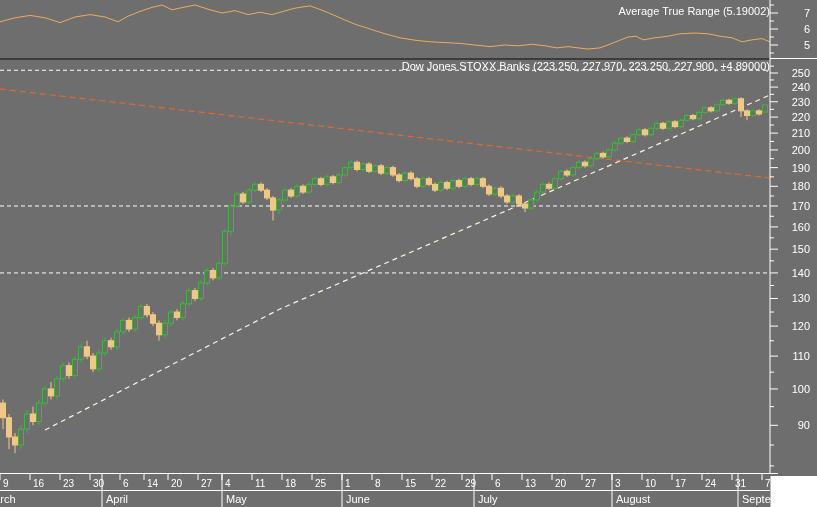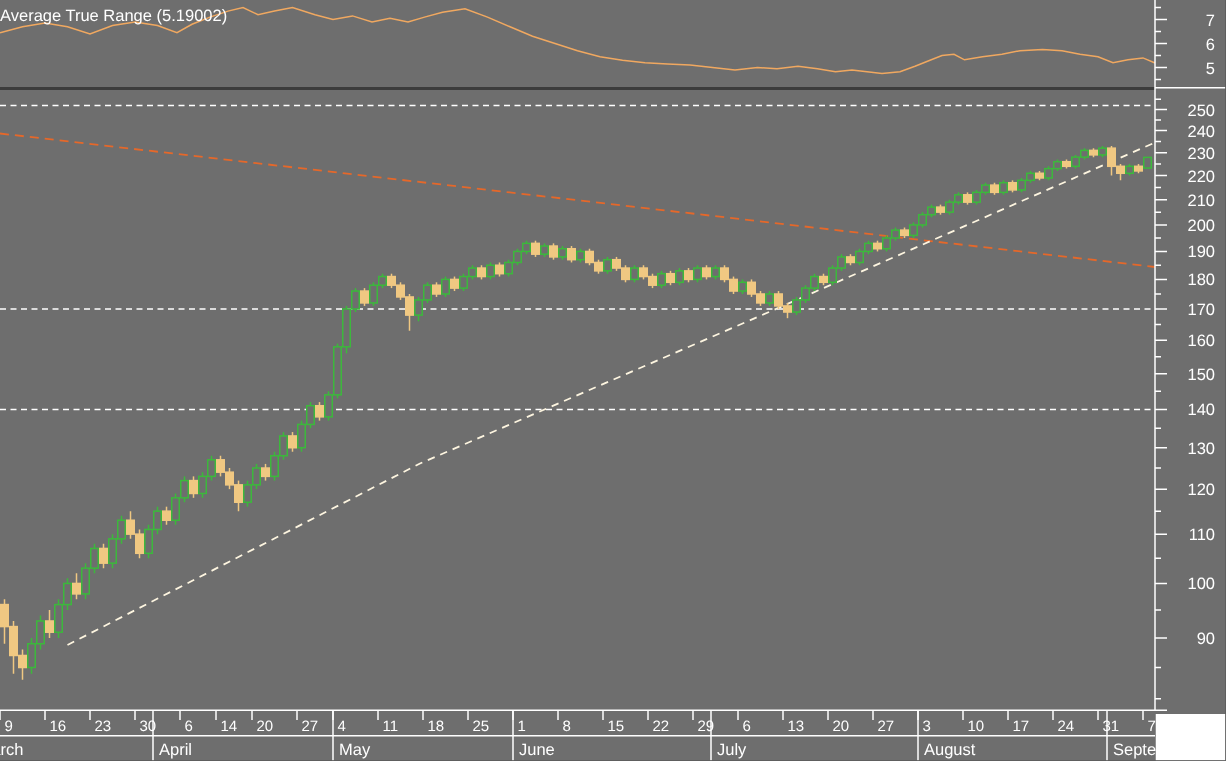--- a/index.html
+++ b/index.html
@@ -1,19 +1,19 @@
 <!DOCTYPE html>
 <html><head>
 <meta charset="utf-8">
 <style>
   html,body{margin:0;padding:0;background:#555;}
   .screen{position:relative;width:817px;height:507px;background:#6e6e6e;overflow:hidden;
           font-family:"Liberation Sans",sans-serif;}
   .screen svg{position:absolute;left:0;top:0;display:block;}
-  .title-overlay{position:absolute;left:0;width:770px;text-align:left;color:#ffffff;
+  .title-overlay{position:absolute;left:0;width:770px;text-align:right;color:#ffffff;
                  font-size:11px;line-height:12px;pointer-events:none;white-space:nowrap;}
   #atr-title{top:5px;}
   #main-title{top:60px;}
 </style>
 </head>
 <body>
 
 <div class="screen">
   <svg id="chart" width="817" height="507" viewBox="0 0 817 507">
       <g>
@@ -675,13 +675,14 @@
         <line x1="474" y1="473.5" x2="474" y2="507" stroke="#ffffff" stroke-width="1"></line>
         <text x="478" y="503" fill="#ffffff" font-size="11" font-family="Liberation Sans, sans-serif">July</text>
         <line x1="612" y1="473.5" x2="612" y2="507" stroke="#ffffff" stroke-width="1"></line>
         <text x="616" y="503" fill="#ffffff" font-size="11" font-family="Liberation Sans, sans-serif">August</text>
         <line x1="738" y1="473.5" x2="738" y2="507" stroke="#ffffff" stroke-width="1"></line>
         <text x="742" y="503" fill="#ffffff" font-size="11" font-family="Liberation Sans, sans-serif">September</text>
       </g>
       <rect x="770.5" y="476" width="46.5" height="31" fill="#ffffff"></rect>
     </svg>
   <div id="atr-title" class="title-overlay">Average True Range (5.19002)</div>
+  <div id="main-title" class="title-overlay">Dow Jones STOXX Banks (223.250, 227.970, 223.250, 227.900, +4.89000)</div>
 </div>
 
 </body></html>

